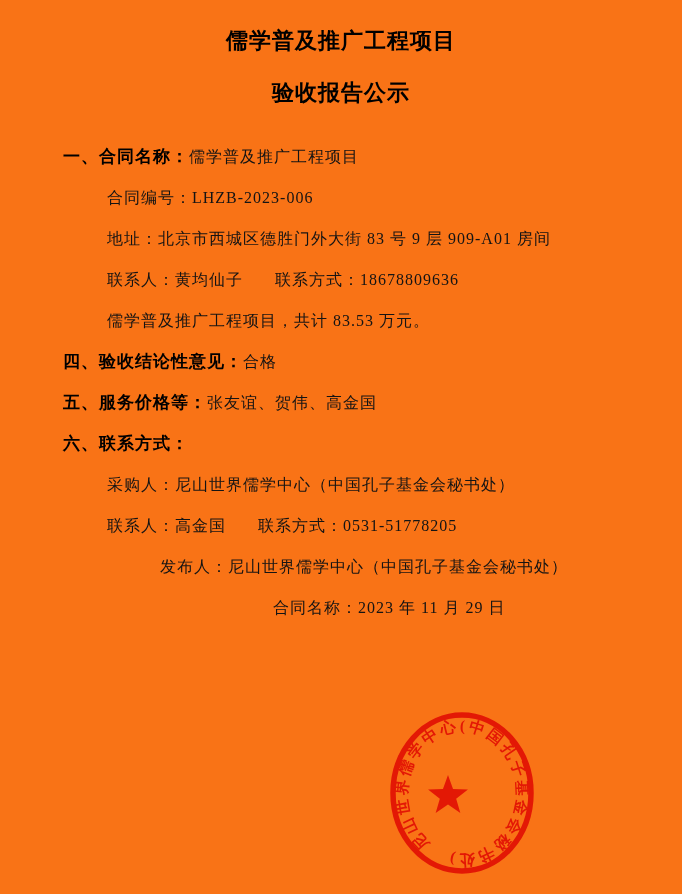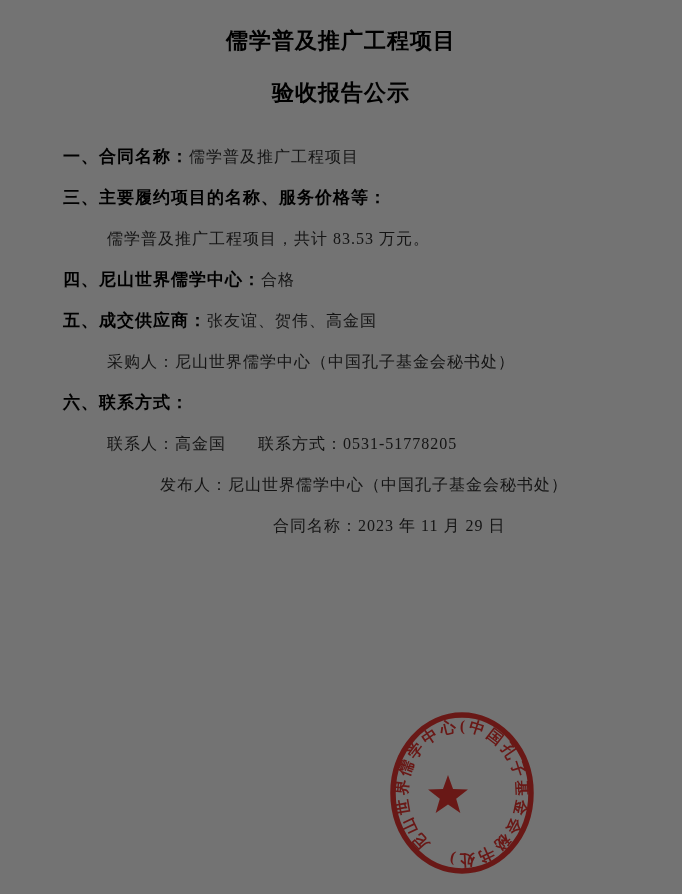--- a/index.html
+++ b/index.html
@@ -1,20 +1,20 @@
 <!DOCTYPE html>
 <html><head>
 <meta charset="utf-8">
 <style>
   html,body{margin:0;padding:0;background:#ffffff;}
   .page{
     position:relative;
     width:682px;height:894px;
     margin:0 auto;
-    background:#737373;
+    background:#f97316;
     color:#141414;
     font-family:"Liberation Serif", serif;
     font-size:16px;
     overflow:hidden;
   }
   .title{
     margin:0;
     text-align:center;
     font-family:"Liberation Sans", sans-serif;
     font-weight:700;
@@ -66,42 +66,48 @@
 <body>
 
 <div class="page">
 
   <h1 class="title first">儒学普及推广工程项目</h1>
   <h1 class="title second">验收报告公示</h1>
 
   <p class="line lvl1">
     <span class="hd">一、合同名称：</span><span class="val">儒学普及推广工程项目</span>
   </p>
+  <p class="line lvl2">
+    <span class="lbl">合同编号：</span><span class="val">LHZB-2023-006</span>
+  </p>
 
+  <p class="line lvl2">
+    <span class="lbl">地址：</span><span class="val">北京市西城区德胜门外大街 83 号 9 层 909-A01 房间</span>
+  </p>
+  <p class="line lvl2">
+    <span class="lbl">联系人：</span><span class="val">黄均仙子</span><span class="gap"></span><span class="lbl">联系方式：</span><span class="val">18678809636</span>
+  </p>
 
-  <p class="line lvl1">
-    <span class="hd">三、主要履约项目的名称、服务价格等：</span>
-  </p>
   <p class="line lvl2">
     <span class="val">儒学普及推广工程项目，共计 83.53 万元。</span>
   </p>
 
   <p class="line lvl1">
-    <span class="hd">四、尼山世界儒学中心：</span><span class="val">合格</span>
+    <span class="hd">四、验收结论性意见：</span><span class="val">合格</span>
   </p>
 
   <p class="line lvl1">
-    <span class="hd">五、成交供应商：</span><span class="val">张友谊、贺伟、高金国</span>
+    <span class="hd">五、服务价格等：</span><span class="val">张友谊、贺伟、高金国</span>
   </p>
 
+  <p class="line lvl1">
+    <span class="hd">六、联系方式：</span>
+  </p>
   <p class="line lvl2 extra-top">
     <span class="lbl">采购人：</span><span class="val">尼山世界儒学中心（中国孔子基金会秘书处）</span>
-  </p>
-  <p class="line lvl1">
-    <span class="hd">六、联系方式：</span>
   </p>
   <p class="line lvl2 pre-footer">
     <span class="lbl">联系人：</span><span class="val">高金国</span><span class="gap"></span><span class="lbl">联系方式：</span><span class="val">0531-51778205</span>
   </p>
 
   <p class="line pub-line">
     <span class="lbl">发布人：</span><span class="val">尼山世界儒学中心（中国孔子基金会秘书处）</span>
   </p>
   <p class="line date-line">
     <span class="lbl">合同名称：</span><span class="val">2023 年 11 月 29 日</span>

